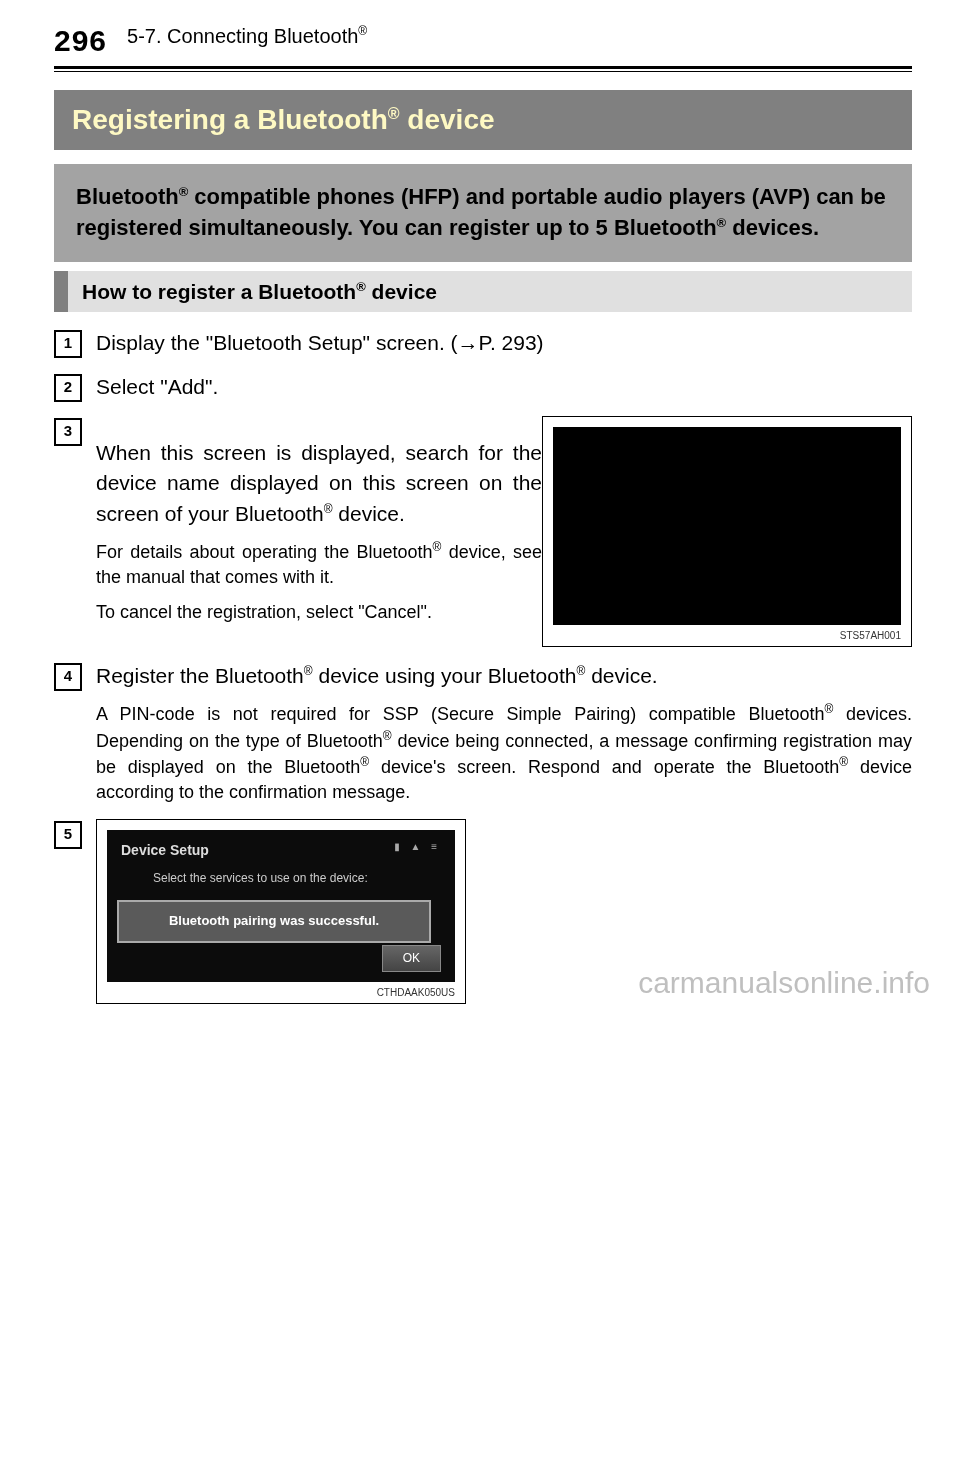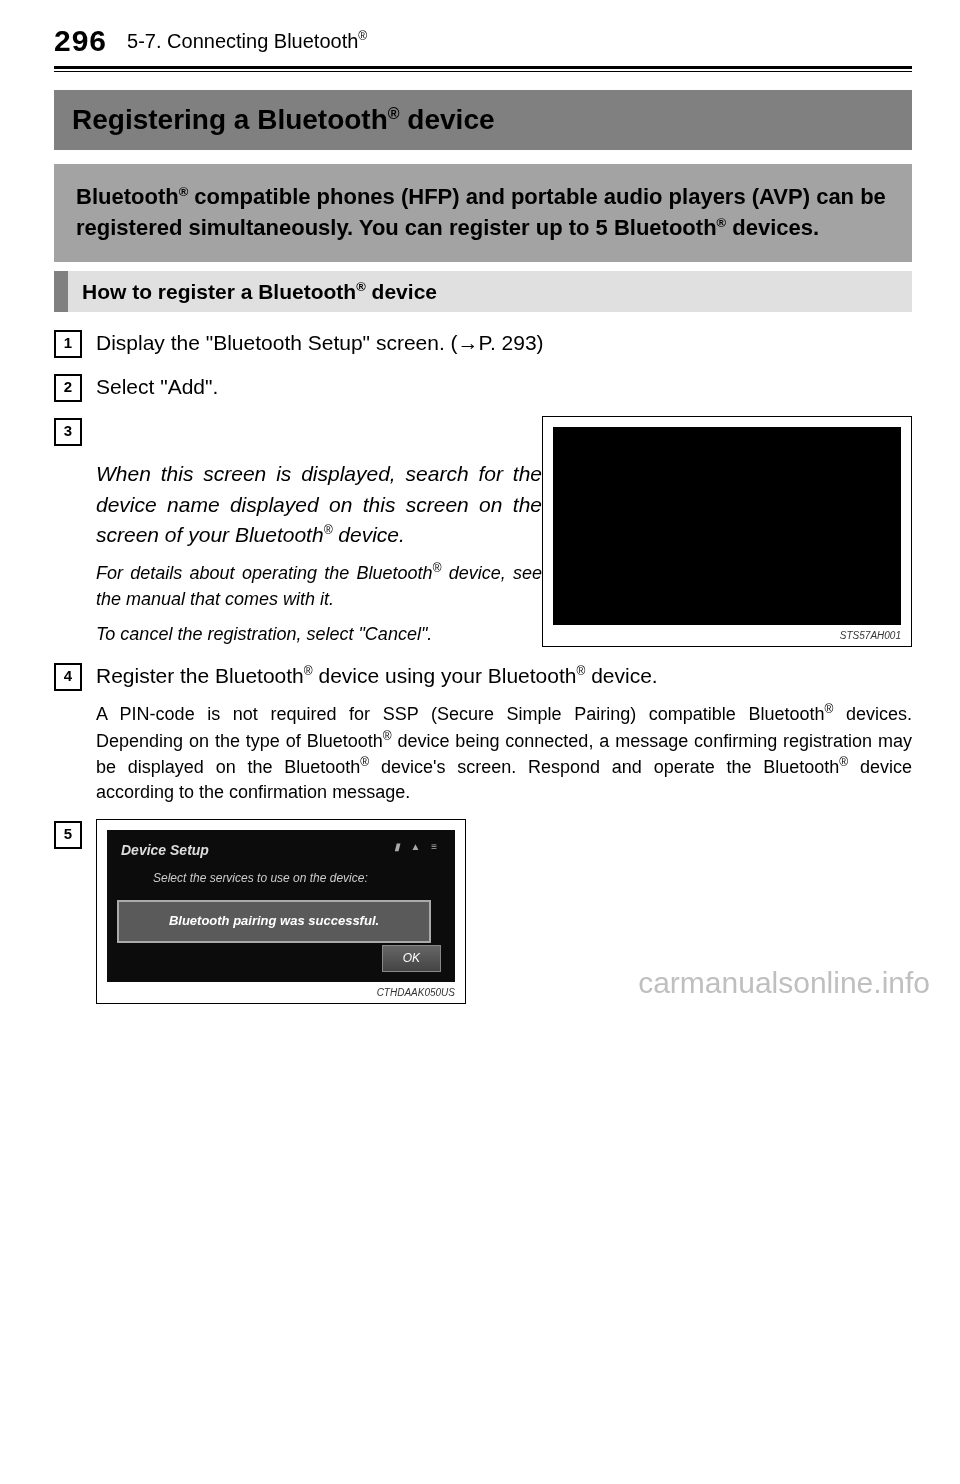--- a/index.html
+++ b/index.html
@@ -10,21 +10,21 @@
     color: #000;
     width: 960px;
     position: relative;
   }
   .page {
     padding: 0 48px 0 54px;
     box-sizing: border-box;
   }
   .header-row {
     display: flex;
-    align-items: center;
+    align-items: flex-start;
     padding-top: 24px;
     padding-bottom: 8px;
     gap: 20px;
   }
   .page-num {
     font-size: 30px;
     font-weight: bold;
     letter-spacing: 1px;
   }
   .breadcrumb {
@@ -39,21 +39,21 @@
     border-top: 3px solid #000;
     margin: 0 0 0 0;
   }
   .rule-thin {
     border: none;
     border-top: 1px solid #000;
     margin: 2px 0 0 0;
   }
   .title-bar {
     background: #808080;
-    color: #000000;
+    color: #fef9c3;
     font-weight: bold;
     font-size: 28px;
     padding: 14px 18px;
     margin-top: 18px;
   }
   .title-bar sup {
     font-size: 16px;
     vertical-align: super;
   }
   .intro-box {
@@ -117,22 +117,21 @@
     vertical-align: super;
   }
   .step-body .sub {
     font-size: 18px;
     margin-top: 10px;
     line-height: 1.4;
     text-align: justify;
   }
   .step-row {
     display: flex;
-    align-items: flex-end;
-    font-style: italic;
+    align-items: center;
   }
   .step-text-col {
     flex: 1 1 auto;
     text-align: justify;
   }
   .fig {
     flex: 0 0 370px;
     border: 1.5px solid #000;
     padding: 10px 10px 2px 10px;
     box-sizing: border-box;

